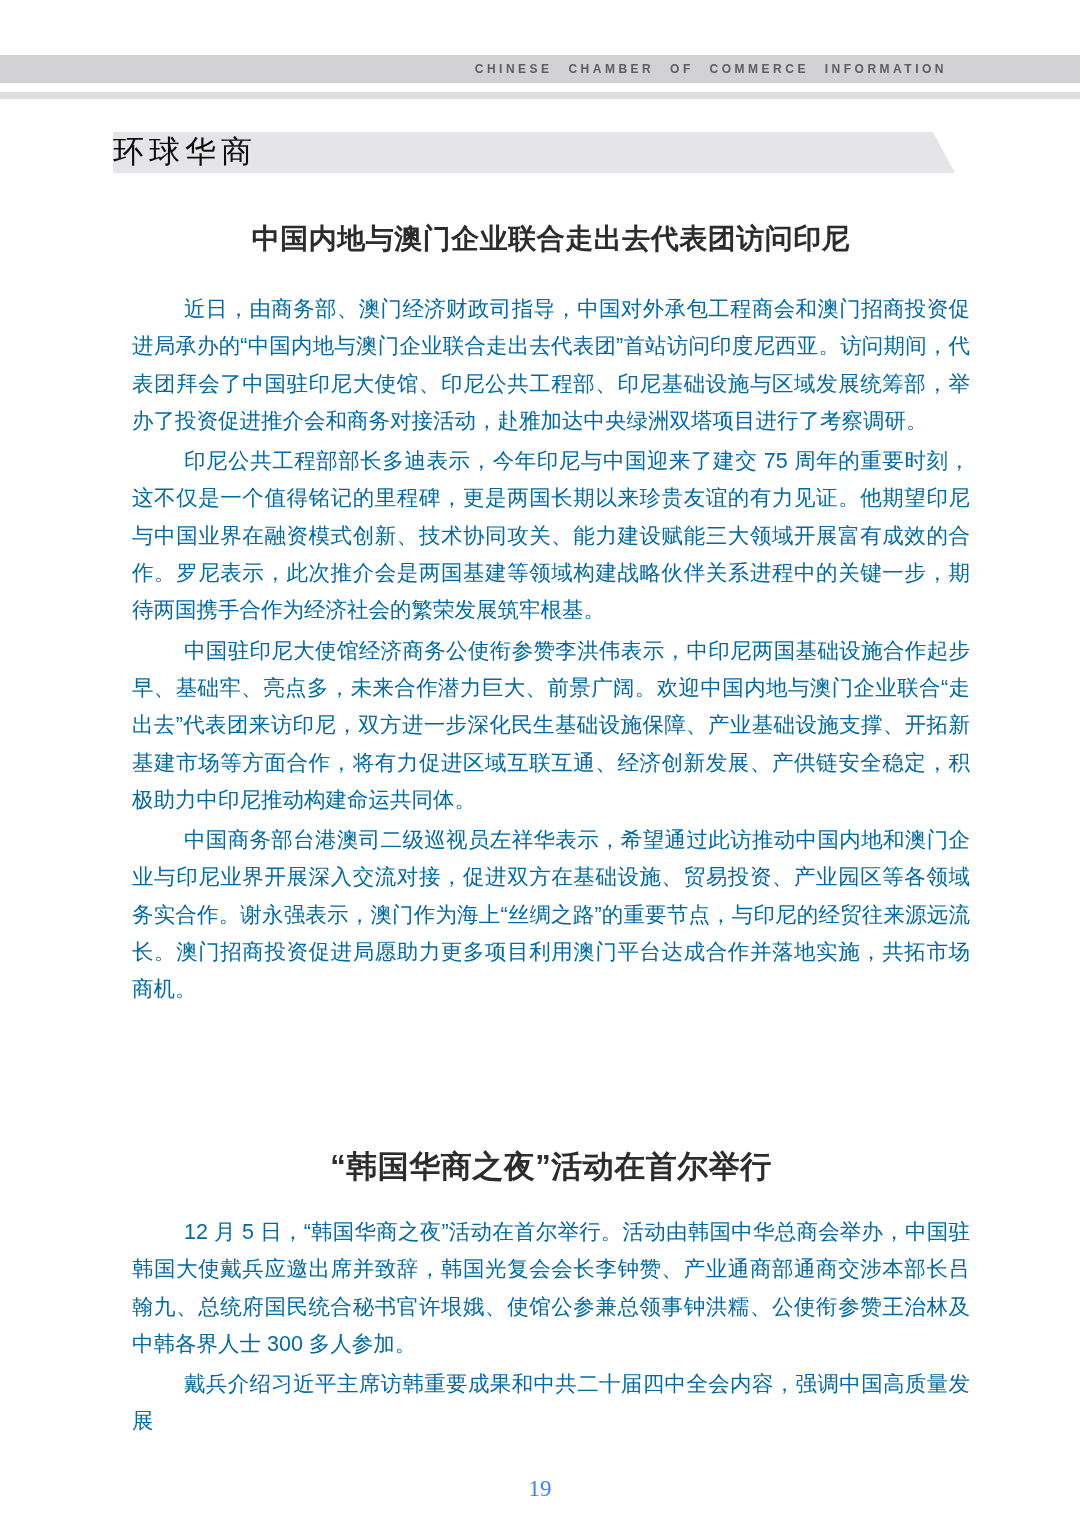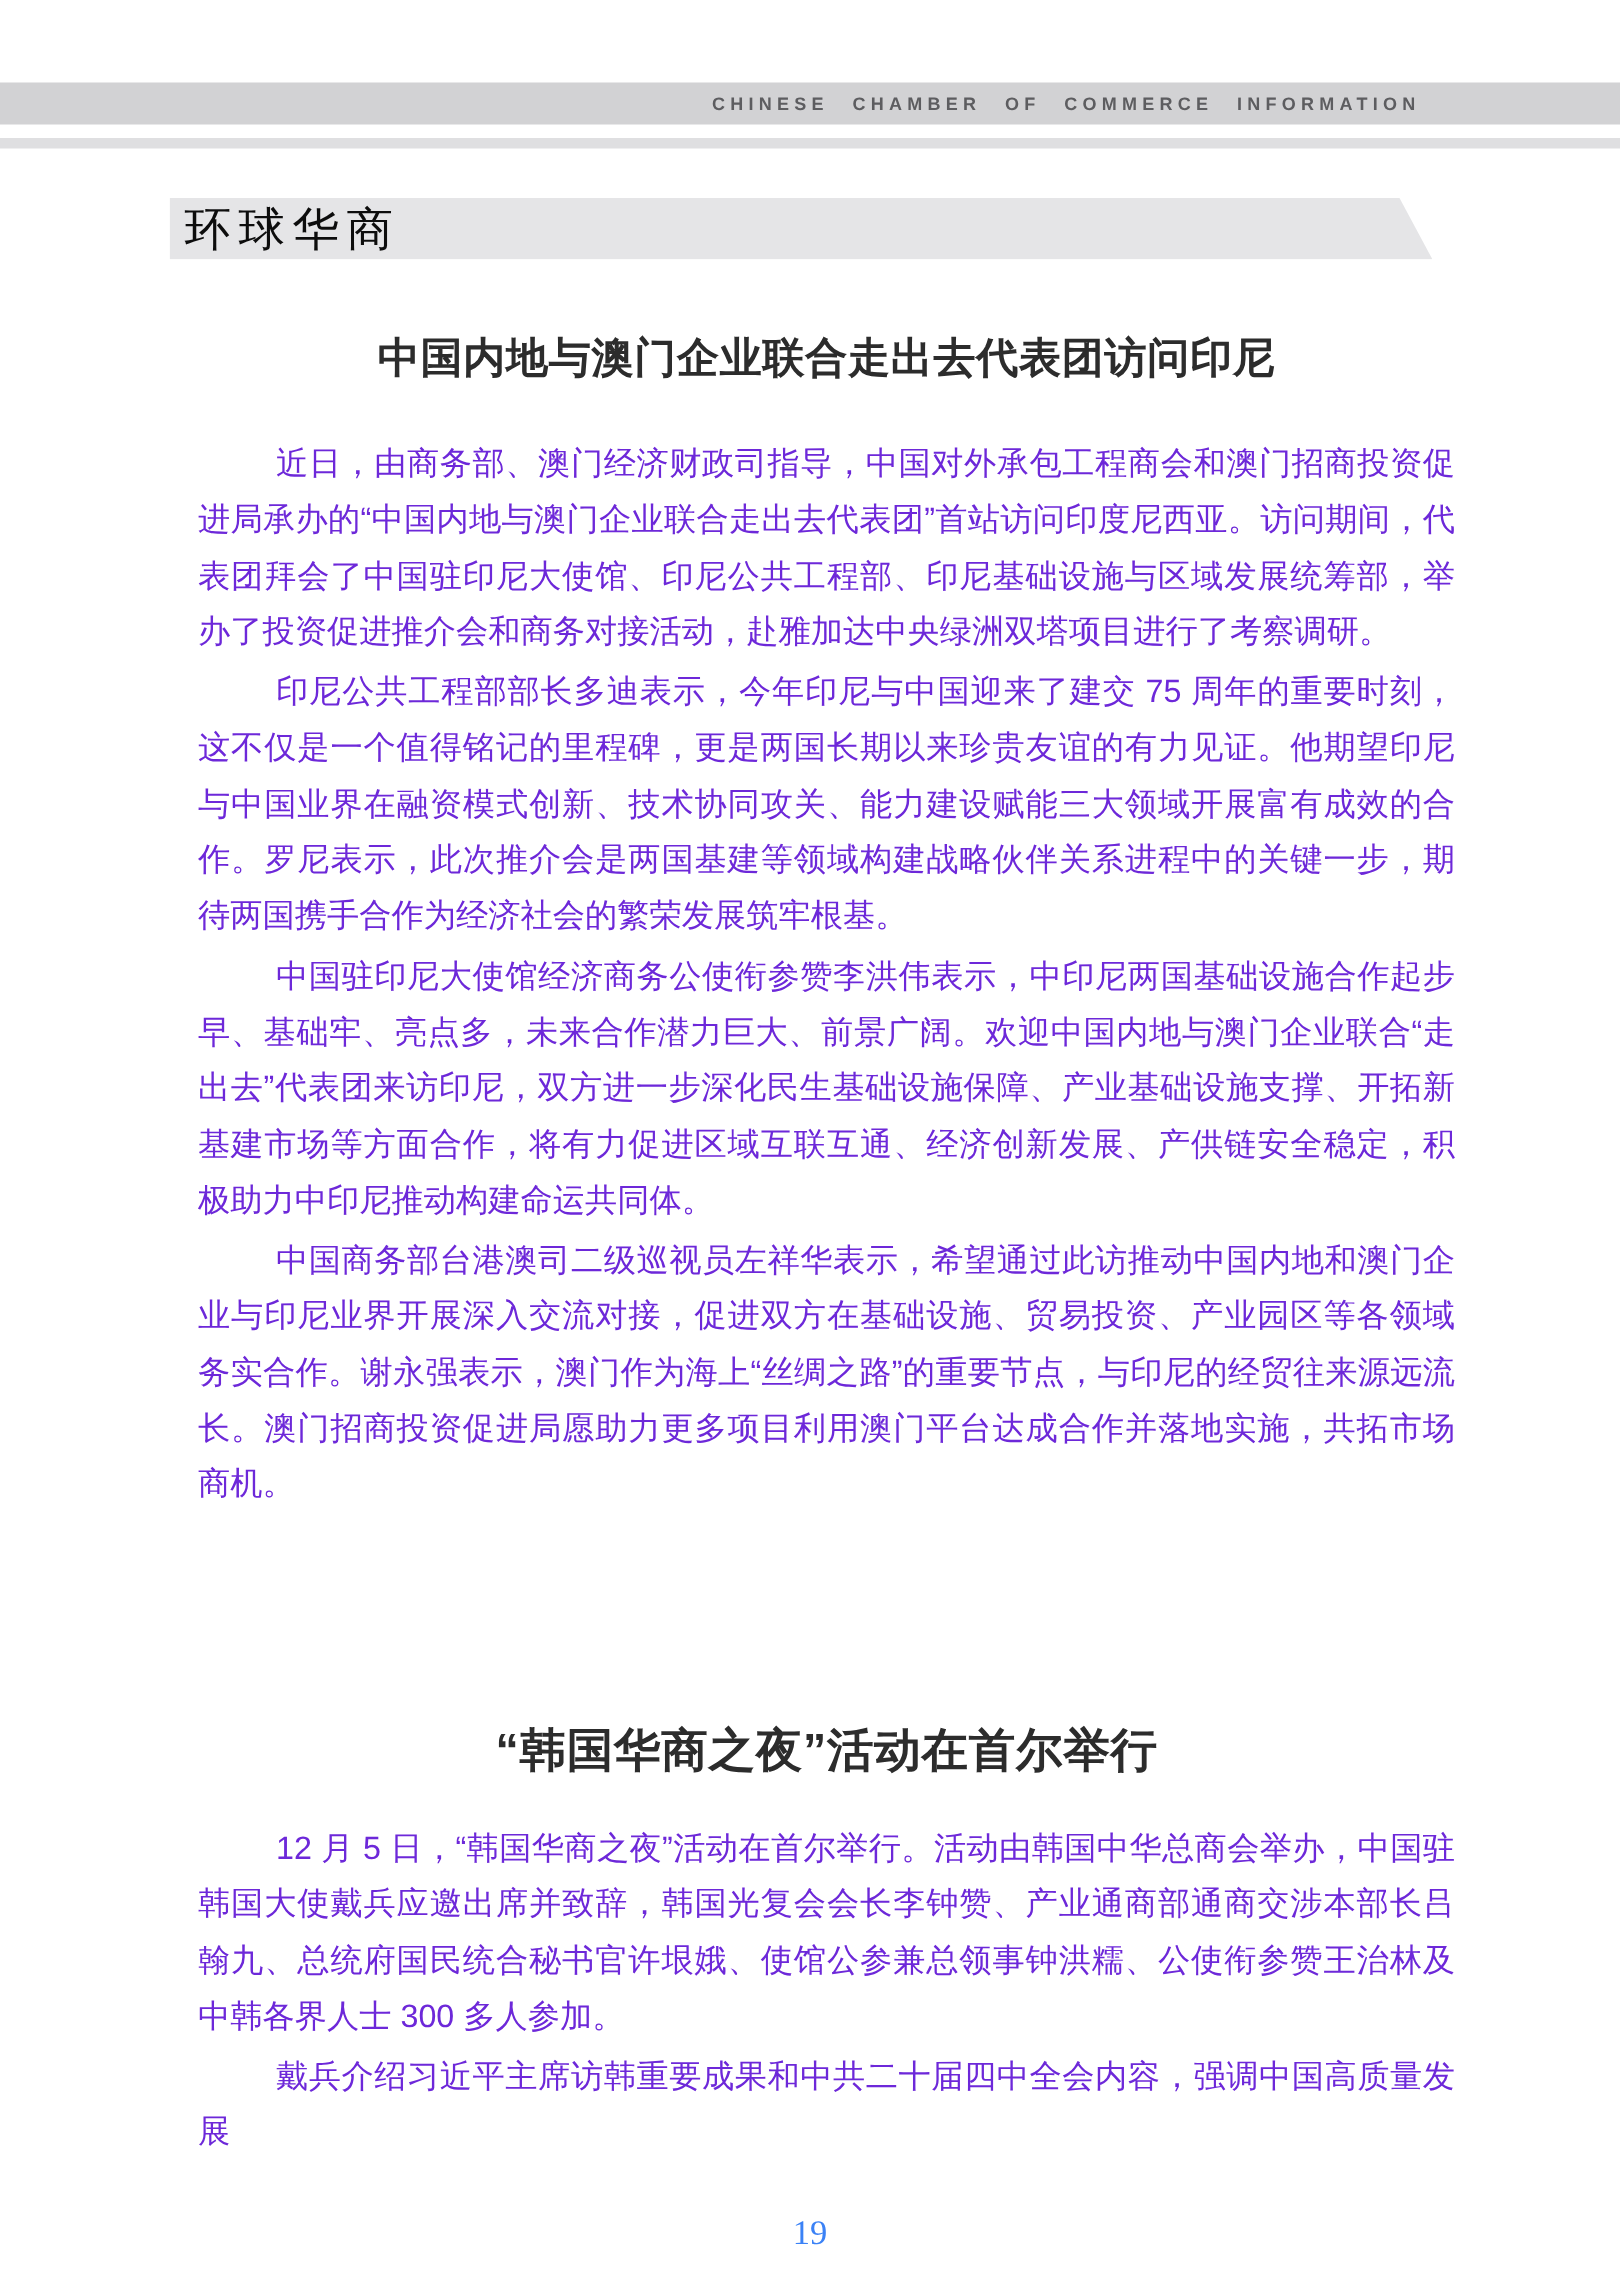--- a/index.html
+++ b/index.html
@@ -40,22 +40,21 @@
   }
 
   
   .section-banner {
     position: absolute;
     top: 132px; left: 113px;
     width: 842px; height: 41px;
     background: #e5e5e7;
     clip-path: polygon(0 0, calc(100% - 22px) 0, 100% 100%, 0 100%);
     display: flex;
-    align-items: center;
-    padding-left: 10px;
+    align-items: flex-end;
     box-sizing: border-box;
   }
   .section-banner-label {
     font-family: "Liberation Serif", "DejaVu Serif", serif;
     font-size: 31px;
     letter-spacing: 5px;
     color: #0d0d0d;
   }
 
   
@@ -71,21 +70,21 @@
     letter-spacing: 0.5px;
     text-align: center;
     color: #2c2c2c;
   }
   .article2 .article-title { font-size: 31px; margin-bottom: 30px; }
 
   .body-para {
     margin: 0 0 3px 0;
     font-size: 21.5px;
     line-height: 37.3px;
-    color: #6d28d9;
+    color: #0369a1;
     text-align: justify;
     text-indent: 52px;
     text-justify: inter-ideograph;
   }
 
   .para-with-source { position: relative; margin-bottom: 3px; }
   .para-with-source .body-para { margin: 0; }
   .source-note {
     position: absolute;
     right: 0; bottom: 0;

